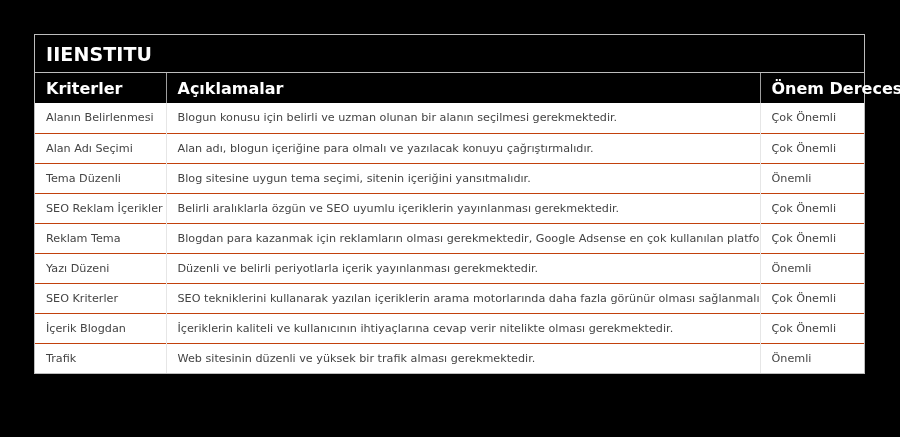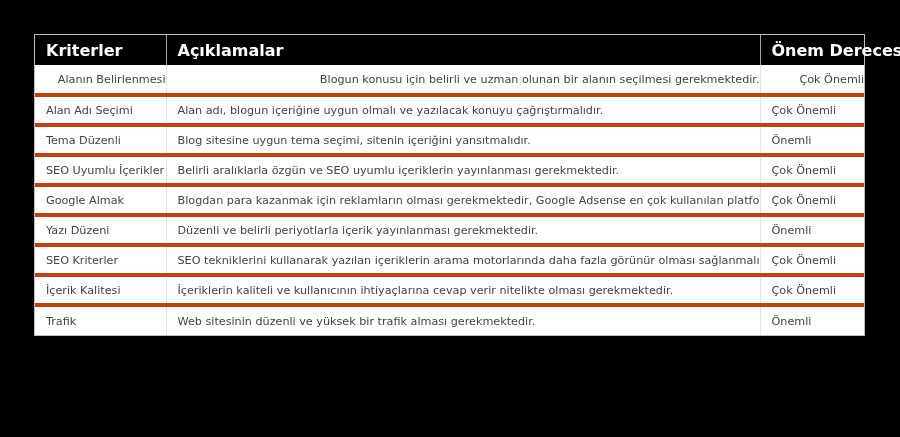--- a/index.html
+++ b/index.html
@@ -55,33 +55,34 @@
       box-sizing: border-box;
       white-space: nowrap;
     }
     th:last-child { border-right: none; }
     td {
       background: #ffffff;
       color: #444444;
       font-size: 11.2px;
       height: 30px;
       padding: 0 0 0 11px;
-      border-top: 4px solid #c2410c;
+      border-top: 1px solid #c2410c;
       border-right: 1px solid #e6e6e6;
       box-sizing: border-box;
       white-space: nowrap;
       overflow: hidden;
     }
     td:last-child { border-right: none; }
-    tr:first-child td { border-top: none; text-align: right; }
+    tr:first-child td { border-top: none; }
   </style>
 </head>
 <body>
 
 <div class="table-wrap">
+  <div class="title-row">IIENSTITU</div>
   <table>
     <colgroup>
         <col class="c1">
         <col class="c2">
         <col class="c3">
       </colgroup>
     <thead>
       <tr>
         <th>Kriterler</th>
         <th>Açıklamalar</th>
@@ -89,50 +90,50 @@
       </tr>
     </thead>
     <tbody>
       <tr>
         <td>Alanın Belirlenmesi</td>
         <td>Blogun konusu için belirli ve uzman olunan bir alanın seçilmesi gerekmektedir.</td>
         <td>Çok Önemli</td>
       </tr>
       <tr>
         <td>Alan Adı Seçimi</td>
-        <td>Alan adı, blogun içeriğine uygun olmalı ve yazılacak konuyu çağrıştırmalıdır.</td>
+        <td>Alan adı, blogun içeriğine para olmalı ve yazılacak konuyu çağrıştırmalıdır.</td>
         <td>Çok Önemli</td>
       </tr>
       <tr>
         <td>Tema Düzenli</td>
         <td>Blog sitesine uygun tema seçimi, sitenin içeriğini yansıtmalıdır.</td>
         <td>Önemli</td>
       </tr>
       <tr>
-        <td>SEO Uyumlu İçerikler</td>
+        <td>SEO Reklam İçerikler</td>
         <td>Belirli aralıklarla özgün ve SEO uyumlu içeriklerin yayınlanması gerekmektedir.</td>
         <td>Çok Önemli</td>
       </tr>
       <tr>
-        <td>Google Almak</td>
+        <td>Reklam Tema</td>
         <td>Blogdan para kazanmak için reklamların olması gerekmektedir, Google Adsense en çok kullanılan platformdur.</td>
         <td>Çok Önemli</td>
       </tr>
       <tr>
         <td>Yazı Düzeni</td>
         <td>Düzenli ve belirli periyotlarla içerik yayınlanması gerekmektedir.</td>
         <td>Önemli</td>
       </tr>
       <tr>
         <td>SEO Kriterler</td>
         <td>SEO tekniklerini kullanarak yazılan içeriklerin arama motorlarında daha fazla görünür olması sağlanmalıdır.</td>
         <td>Çok Önemli</td>
       </tr>
       <tr>
-        <td>İçerik Kalitesi</td>
+        <td>İçerik Blogdan</td>
         <td>İçeriklerin kaliteli ve kullanıcının ihtiyaçlarına cevap verir nitelikte olması gerekmektedir.</td>
         <td>Çok Önemli</td>
       </tr>
       <tr>
         <td>Trafik</td>
         <td>Web sitesinin düzenli ve yüksek bir trafik alması gerekmektedir.</td>
         <td>Önemli</td>
       </tr>
     </tbody>
   </table>

